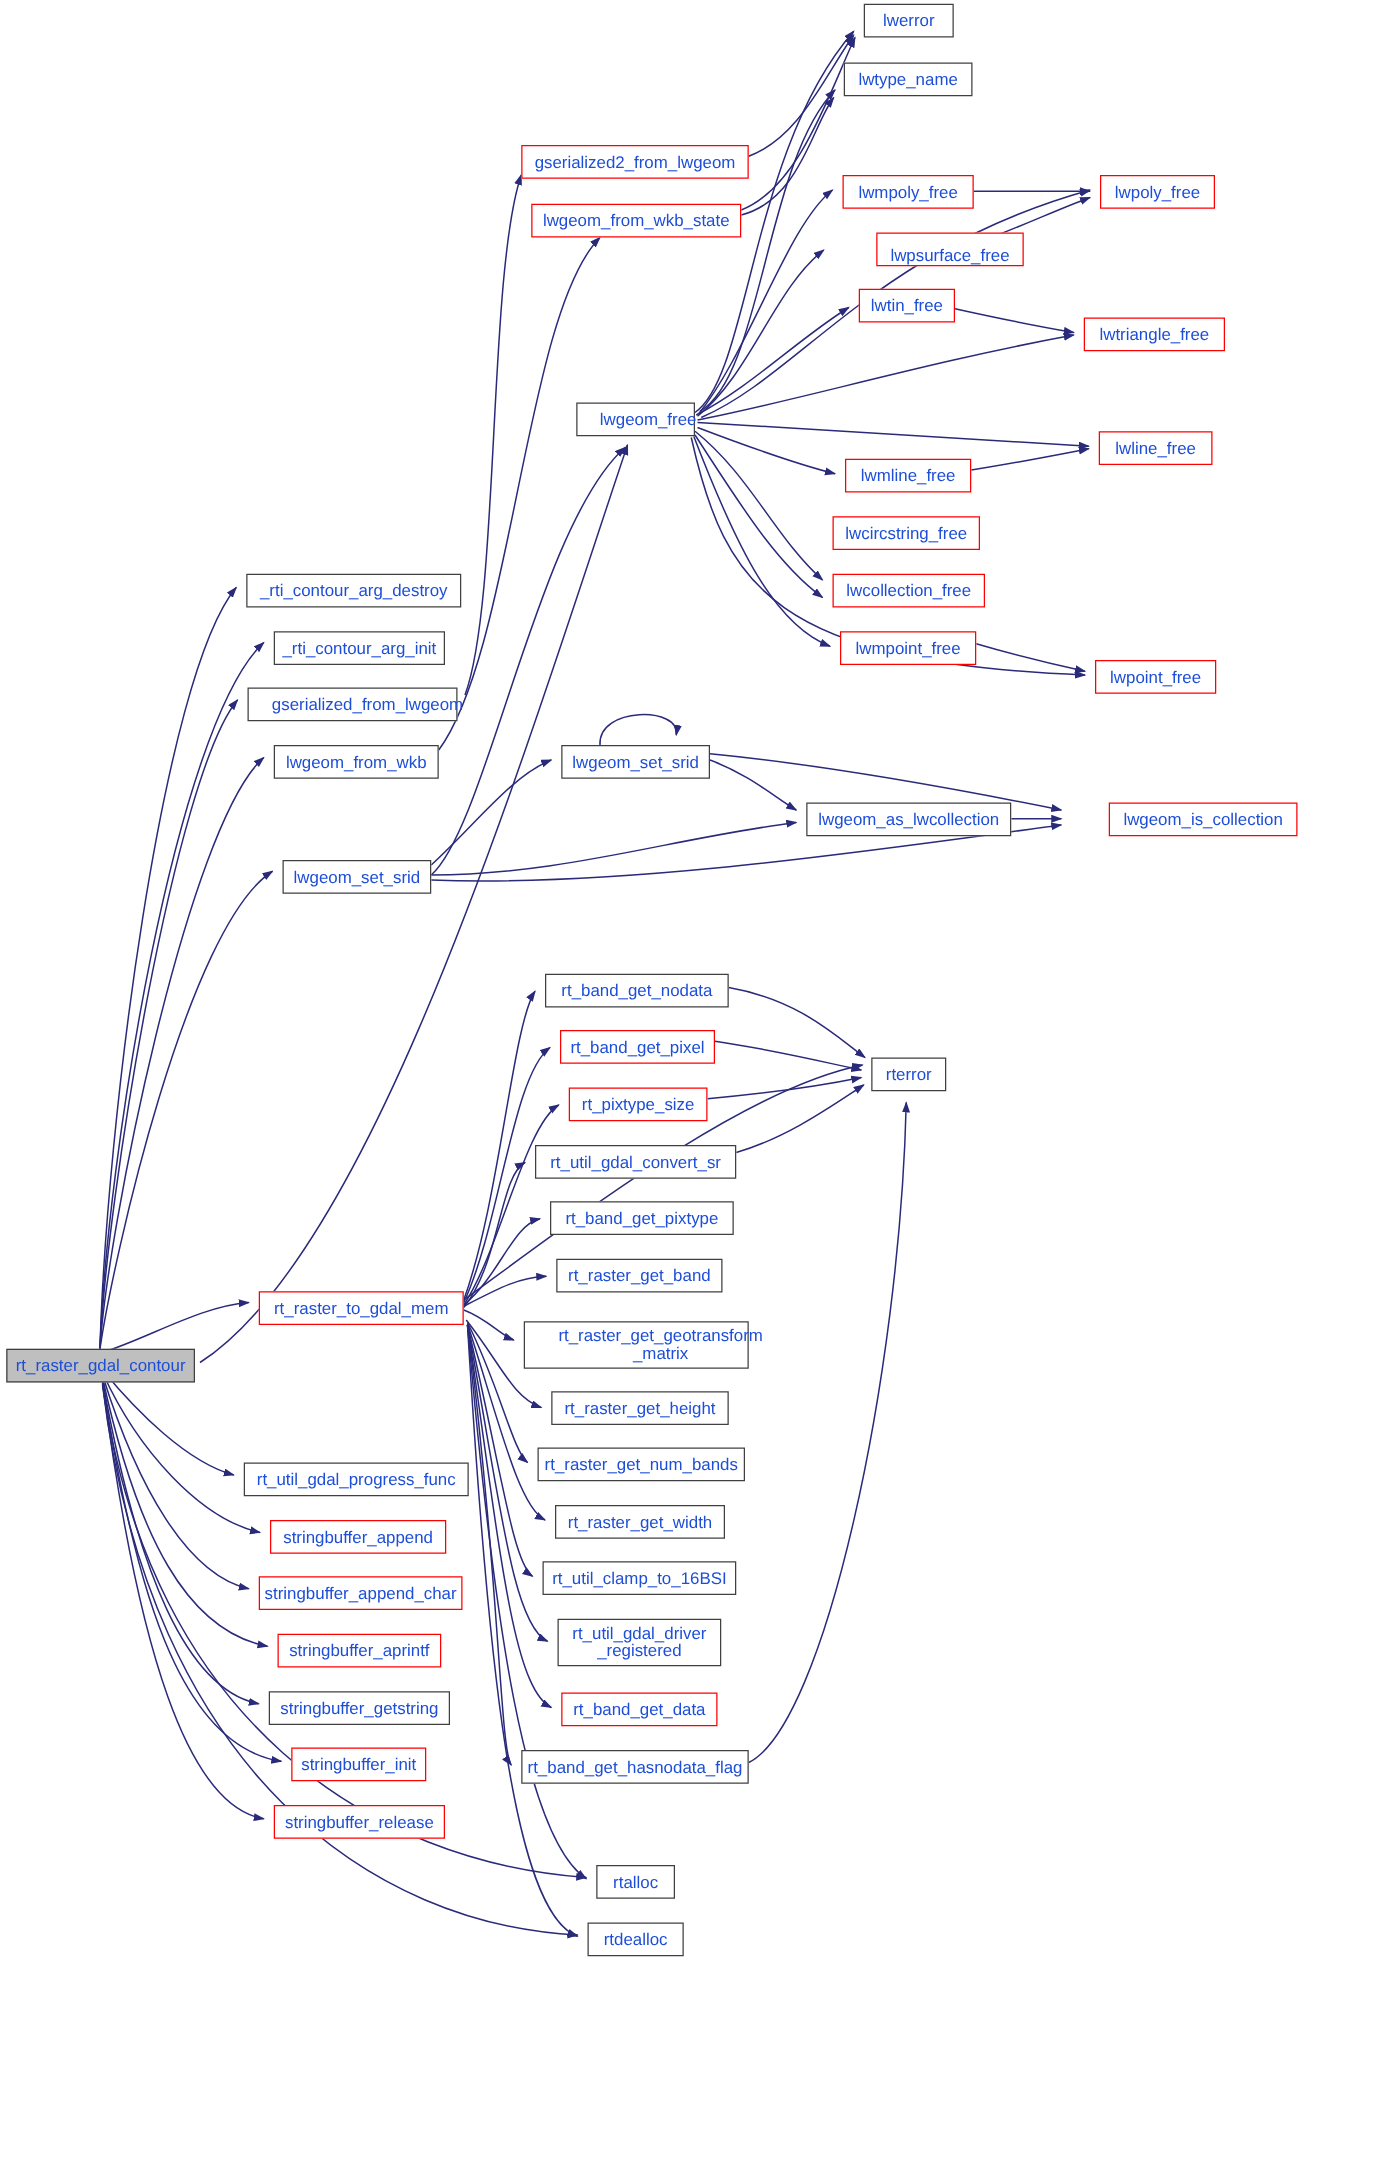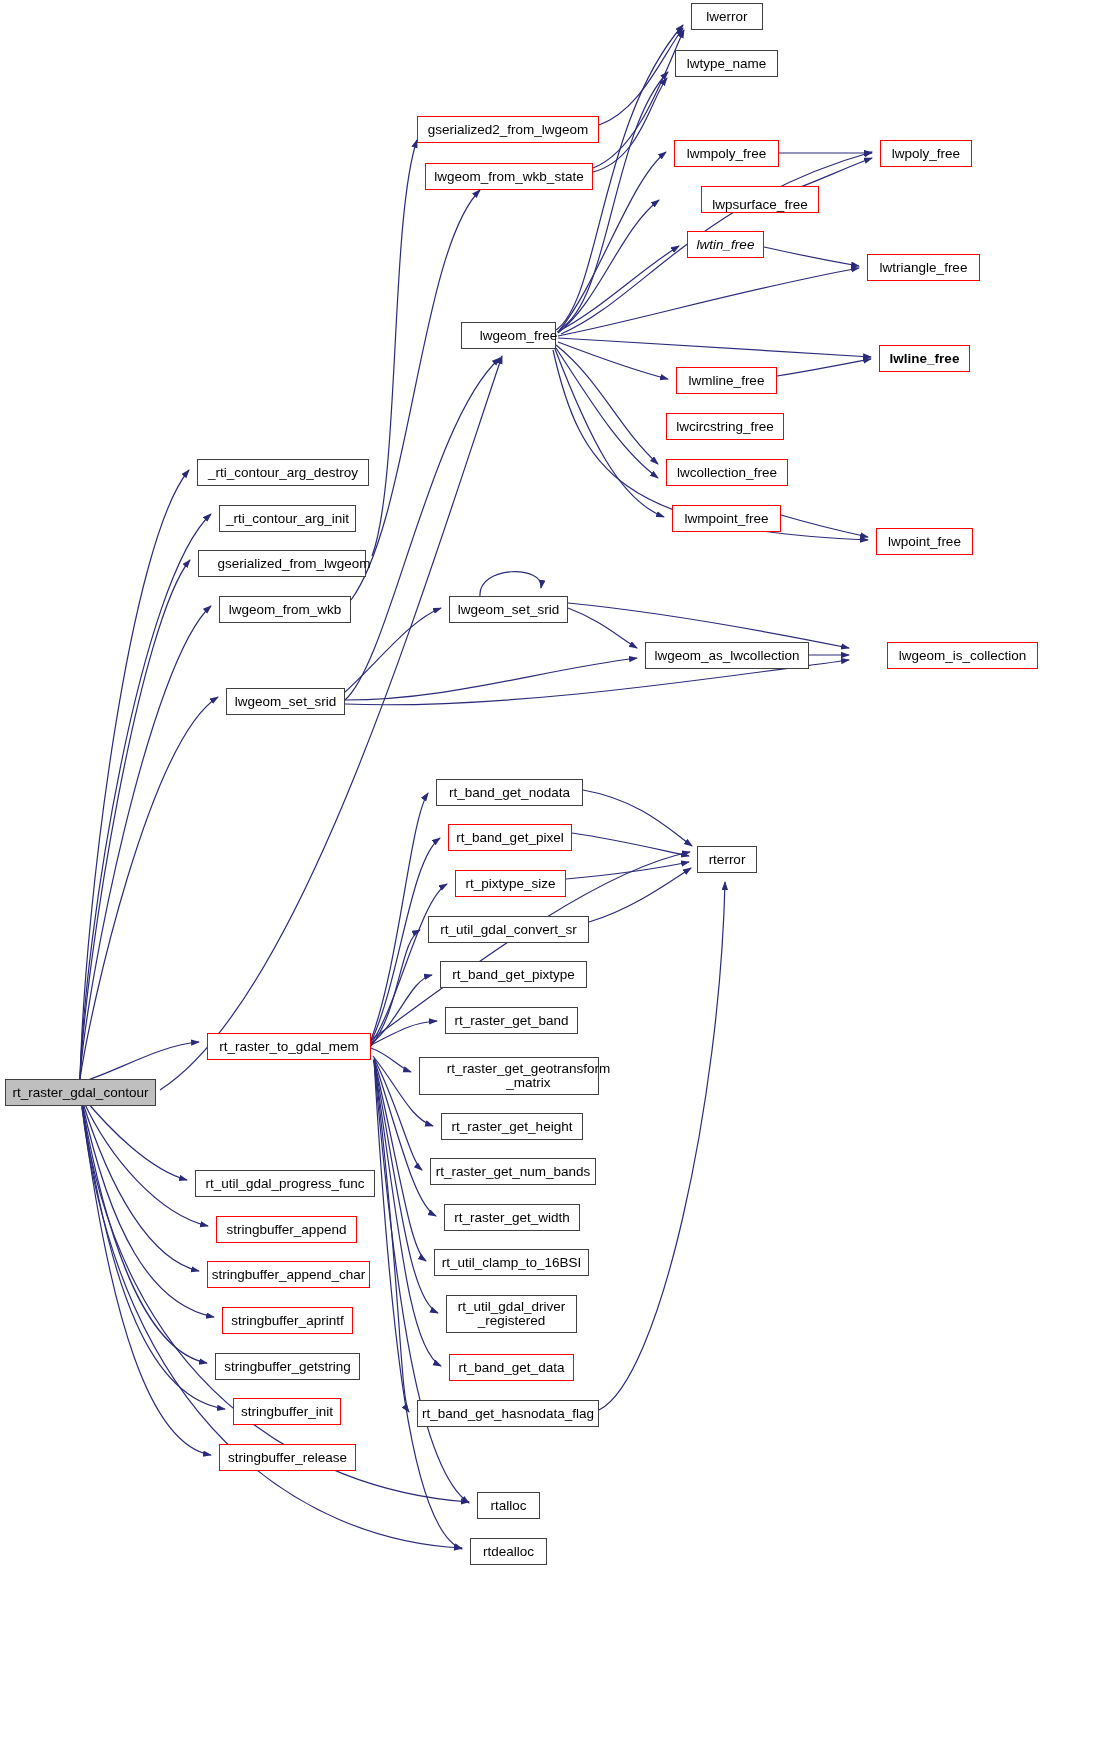--- a/index.html
+++ b/index.html
@@ -13,21 +13,21 @@
   #edges{position:absolute;left:0;top:0;width:1113px;height:1741px;}
   .node{
     position:absolute;
     box-sizing:border-box;
     display:flex;
     align-items:center;
     justify-content:center;
     text-align:center;
     background:#ffffff;
     border:1px solid #404040;
-    color:#000000;
+    color:#1d4ed8;
     font-size:13.5px;
     line-height:14px;
     white-space:pre-line;
     z-index:5;
   }
   .node.red{border-color:#ff0000;}
   .node.root{background:#bfbfbf;border-color:#404040;}
 </style>
 </head>
 <body>
@@ -135,24 +135,24 @@
     </g>
   </svg>
 
   <div class="node" style="left:691px;top:3px;width:72px;height:27px;"><span>lwerror</span></div>
   <div class="node" style="left:675px;top:50px;width:103px;height:27px;"><span>lwtype_name</span></div>
   <div class="node red" style="left:417px;top:116px;width:182px;height:27px;"><span>gserialized2_from_lwgeom</span></div>
   <div class="node red" style="left:425px;top:163px;width:168px;height:27px;"><span>lwgeom_from_wkb_state</span></div>
   <div class="node red" style="left:674px;top:140px;width:105px;height:27px;"><span>lwmpoly_free</span></div>
   <div class="node red" style="left:880px;top:140px;width:92px;height:27px;"><span>lwpoly_free</span></div>
   <div class="node red" style="left:701px;top:186px;width:118px;height:27px;align-items:flex-end;"><span>lwpsurface_free</span></div>
-  <div class="node red" style="left:687px;top:231px;width:77px;height:27px;font-style:italic;"><span>lwtin_free</span></div>
+  <div class="node red" style="left:687px;top:231px;width:77px;height:27px;"><span>lwtin_free</span></div>
   <div class="node red" style="left:867px;top:254px;width:113px;height:27px;"><span>lwtriangle_free</span></div>
   <div class="node" style="left:461px;top:322px;width:95px;height:27px;border-width:1.6px;padding-left:20px;"><span>lwgeom_free</span></div>
-  <div class="node red" style="left:879px;top:345px;width:91px;height:27px;font-weight:bold;"><span>lwline_free</span></div>
+  <div class="node red" style="left:879px;top:345px;width:91px;height:27px;"><span>lwline_free</span></div>
   <div class="node red" style="left:676px;top:367px;width:101px;height:27px;"><span>lwmline_free</span></div>
   <div class="node red" style="left:666px;top:413px;width:118px;height:27px;"><span>lwcircstring_free</span></div>
   <div class="node red" style="left:666px;top:459px;width:122px;height:27px;"><span>lwcollection_free</span></div>
   <div class="node red" style="left:672px;top:505px;width:109px;height:27px;"><span>lwmpoint_free</span></div>
   <div class="node red" style="left:876px;top:528px;width:97px;height:27px;"><span>lwpoint_free</span></div>
   <div class="node" style="left:197px;top:459px;width:172px;height:27px;"><span>_rti_contour_arg_destroy</span></div>
   <div class="node" style="left:219px;top:505px;width:137px;height:27px;"><span>_rti_contour_arg_init</span></div>
   <div class="node" style="left:198px;top:550px;width:168px;height:27px;padding-left:24px;"><span>gserialized_from_lwgeom</span></div>
   <div class="node" style="left:219px;top:596px;width:132px;height:27px;"><span>lwgeom_from_wkb</span></div>
   <div class="node" style="left:449px;top:596px;width:119px;height:27px;"><span>lwgeom_set_srid</span></div>

